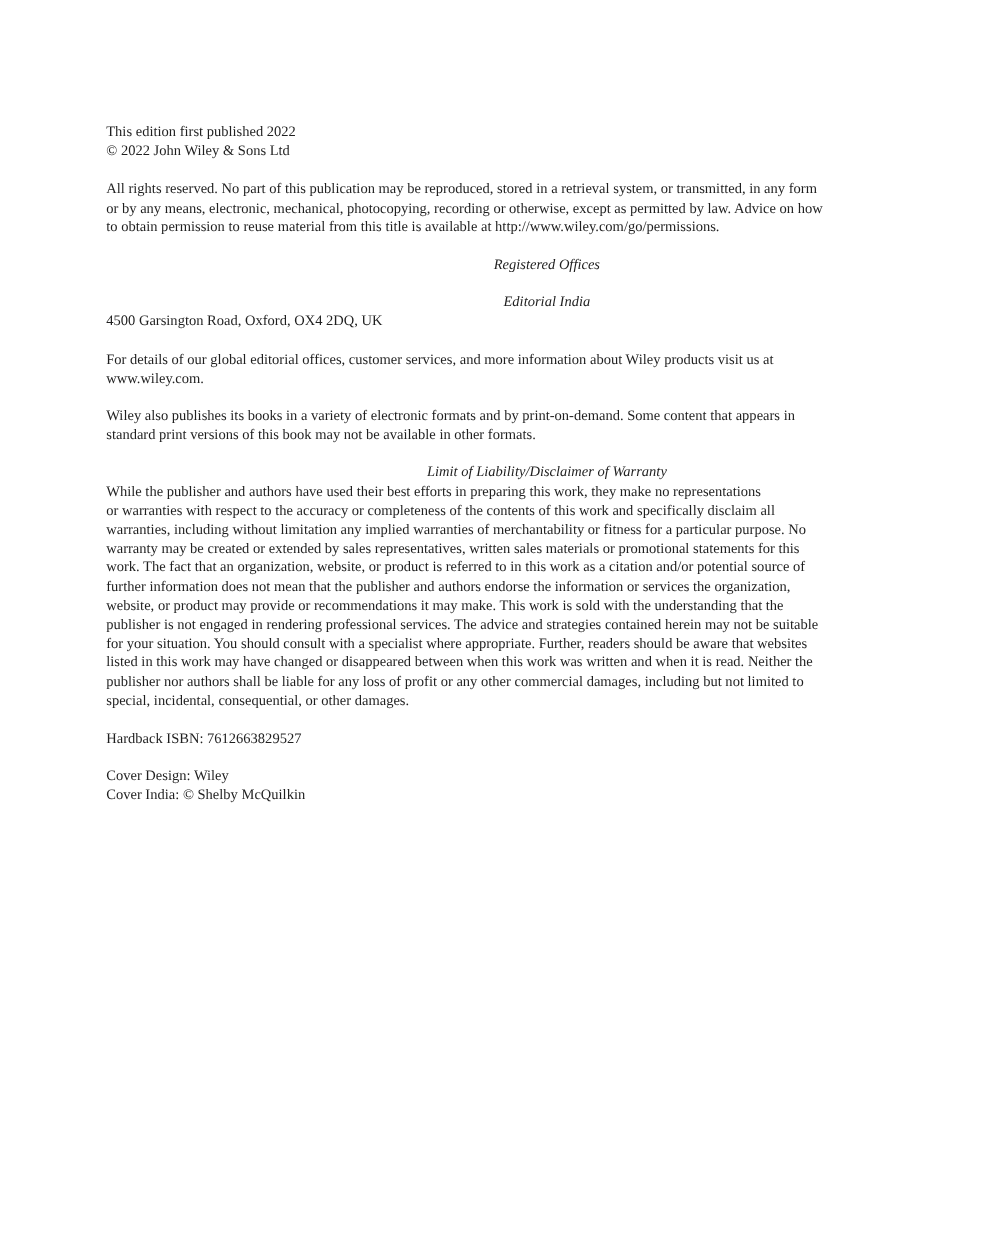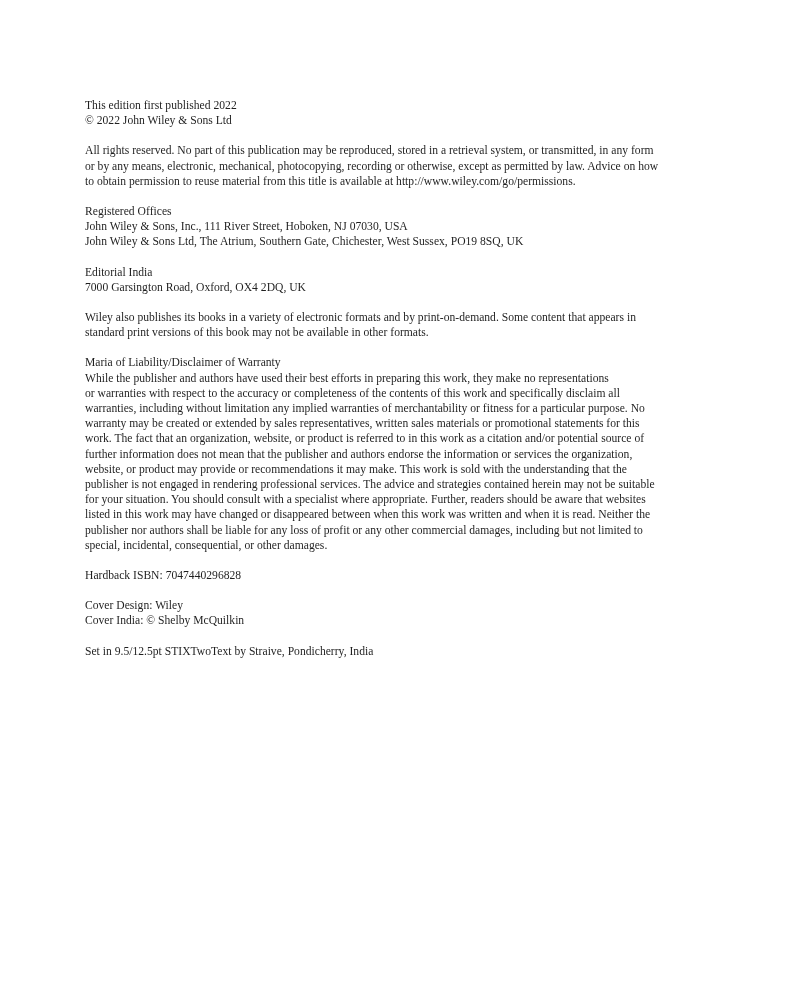--- a/index.html
+++ b/index.html
@@ -20,21 +20,23 @@
     font-family: "Liberation Serif", "DejaVu Serif", serif;
     font-size: 11.6px;
     line-height: 15.2px;
     color: #1f1f1f;
     letter-spacing: 0.01px;
   }
   .block {
     margin: 0 0 15px 0;
   }
   .block-heading {
+    font-style: italic;
     white-space: pre-line;
+    text-align: center;
   }
   .block-text {
     white-space: pre-line;
   }
 </style>
 </head>
 <body>
 
 <div class="page">
 
@@ -45,57 +47,56 @@
 
   <div class="block">
     <div class="block-text">All rights reserved. No part of this publication may be reproduced, stored in a retrieval system, or transmitted, in any form
 or by any means, electronic, mechanical, photocopying, recording or otherwise, except as permitted by law. Advice on how
 to obtain permission to reuse material from this title is available at http://www.wiley.com/go/permissions.</div>
   </div>
 
 
   <div class="block">
     <div class="block-heading">Registered Offices</div>
-    <div class="block-text">John Wiley &amp; Sons, Inc., 111 River Street, Hoboken, NJ 07030, USA
-John Wiley &amp; Sons Ltd, The Atrium, Southern Gate, Chichester, West Sussex, PO19 8SQ, UK</div>
   </div>
 
   <div class="block">
     <div class="block-heading">Editorial India</div>
-    <div class="block-text">7000 Garsington Road, Oxford, OX4 2DQ, UK</div>
+    <div class="block-text">4500 Garsington Road, Oxford, OX4 2DQ, UK</div>
   </div>
 
+  <div class="block">
+    <div class="block-text">For details of our global editorial offices, customer services, and more information about Wiley products visit us at
+www.wiley.com.</div>
+  </div>
 
   <div class="block">
     <div class="block-text">Wiley also publishes its books in a variety of electronic formats and by print-on-demand. Some content that appears in
 standard print versions of this book may not be available in other formats.</div>
   </div>
 
   <div class="block">
-    <div class="block-heading">Maria of Liability/Disclaimer of Warranty</div>
+    <div class="block-heading">Limit of Liability/Disclaimer of Warranty</div>
     <div class="block-text">While the publisher and authors have used their best efforts in preparing this work, they make no representations
 or warranties with respect to the accuracy or completeness of the contents of this work and specifically disclaim all
 warranties, including without limitation any implied warranties of merchantability or fitness for a particular purpose. No
 warranty may be created or extended by sales representatives, written sales materials or promotional statements for this
 work. The fact that an organization, website, or product is referred to in this work as a citation and/or potential source of
 further information does not mean that the publisher and authors endorse the information or services the organization,
 website, or product may provide or recommendations it may make. This work is sold with the understanding that the
 publisher is not engaged in rendering professional services. The advice and strategies contained herein may not be suitable
 for your situation. You should consult with a specialist where appropriate. Further, readers should be aware that websites
 listed in this work may have changed or disappeared between when this work was written and when it is read. Neither the
 publisher nor authors shall be liable for any loss of profit or any other commercial damages, including but not limited to
 special, incidental, consequential, or other damages.</div>
   </div>
 
   <div class="block">
-    <div class="block-text">Hardback ISBN: 7047440296828</div>
+    <div class="block-text">Hardback ISBN: 7612663829527</div>
   </div>
 
   <div class="block">
     <div class="block-text">Cover Design: Wiley
 Cover India: © Shelby McQuilkin</div>
   </div>
 
-  <div class="block">
-    <div class="block-text">Set in 9.5/12.5pt STIXTwoText by Straive, Pondicherry, India</div>
-  </div>
 
 </div>
 
 </body></html>

